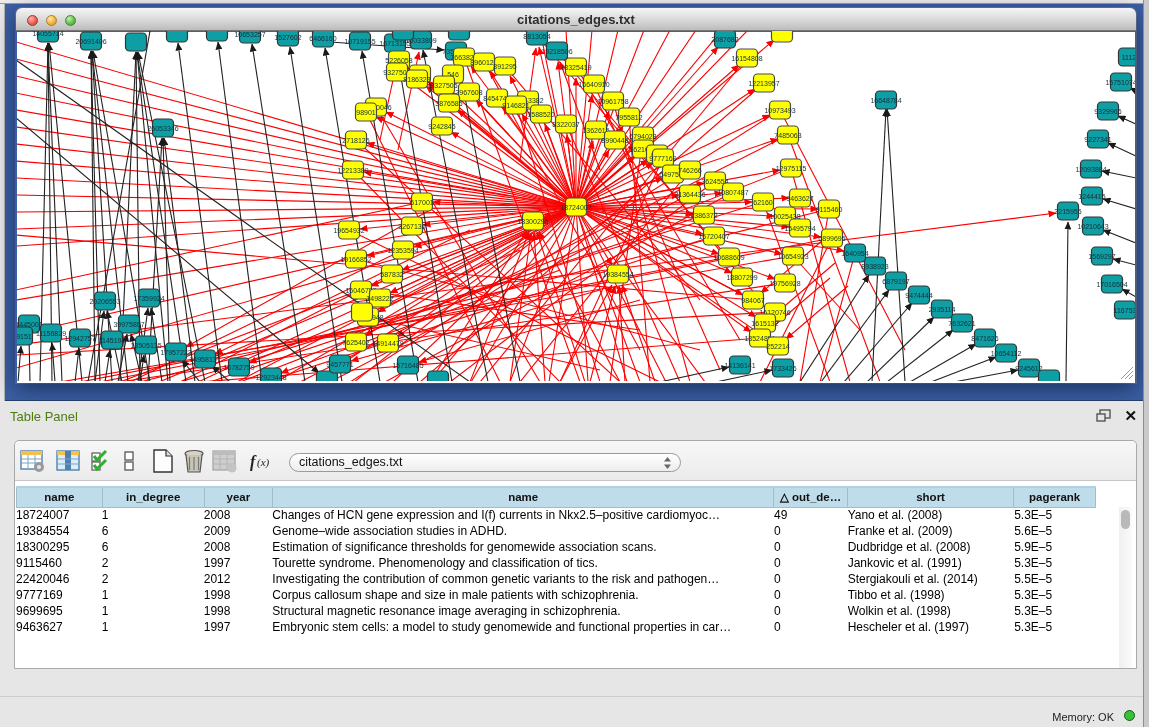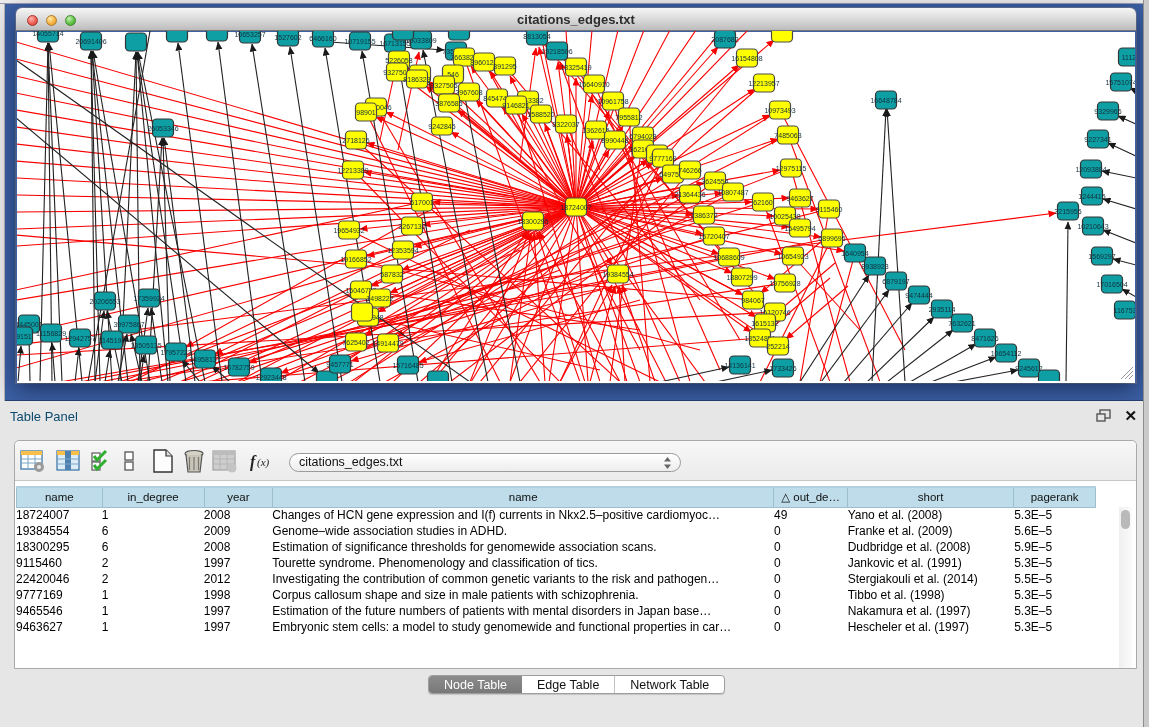--- a/index.html
+++ b/index.html
@@ -6,27 +6,27 @@
 #net .gl{position:absolute;left:0;top:0;width:5px;height:401px;background:#e9e9e9;border-right:1px solid #b5b5b5}
 #net .gt{position:absolute;left:0;top:0;width:1149px;height:4px;background:#ececec;border-bottom:1px solid #9a9ab0}
 #redge{position:absolute;right:0;top:0;width:6px;height:727px;background:#c9c9c9;border-left:1px solid #8d8d8d;z-index:60}
 #win{position:absolute;left:16px;top:8px;width:1120px;height:375px;border-radius:6px 6px 0 0;box-shadow:0 6px 22px rgba(0,10,40,.55),0 0 0 1px #6a7a98}
 #tbar{position:absolute;left:0;top:0;width:100%;height:23px;border-radius:6px 6px 0 0;background:linear-gradient(#f6f6f6,#d8d8d8 55%,#bcbcbc);border-bottom:1px solid #777;}
 #tbar .ttl{text-align:center;font-size:13px;color:#2d2d2d;line-height:23px;font-weight:bold}
 .tl{position:absolute;width:11px;height:11px;border-radius:50%;}
 #canvas{position:absolute;left:1px;top:24px;width:1118px;height:351px;background:#fff;overflow:hidden}
 #tpanel{position:absolute;left:0;top:401px;width:1149px;height:326px;background:#e6e6e6}
 #tphead{position:absolute;left:0;top:0;width:100%;height:29px;background:#e6e6e6}
-#tphead .t{position:absolute;left:10px;top:8px;font-size:13px;color:#0c4a6e}
+#tphead .t{position:absolute;left:10px;top:8px;font-size:13px;color:#4d7c0f}
 #box{position:absolute;left:14px;top:39px;width:1123px;height:229px;background:#fff;border:1px solid #a9a9a9;border-radius:5px 5px 0 0}
 #tools{position:absolute;left:0;top:0;width:100%;height:40px;background:linear-gradient(#f7f7f7,#ebebeb);border-bottom:1px solid #c6c6c6;border-radius:5px 5px 0 0}
 #dd{position:absolute;left:274px;top:12px;width:392px;height:19px;background:linear-gradient(#fff,#ededed);border:1px solid #9b9b9b;border-radius:10px;font-size:12.5px;color:#111;line-height:17px;padding-left:9px}
 table{border-collapse:collapse;table-layout:fixed;width:1080px;font-size:12px;color:#000}
 #thdr{position:absolute;left:1px;top:45px}
-#thdr th{background:#bedcea;border:1px solid #9dbecd;border-top:2px solid #b0cfdf;font-weight:normal;font-size:11.5px;height:20px;color:#111;padding:0}
+#thdr th{background:#bedcea;border:1px solid #9dbecd;border-top:2px solid #b0cfdf;font-weight:bold;font-size:11.5px;height:20px;color:#111;padding:0}
 #tbody{position:absolute;left:1px;top:66px}
 #tbody td{height:16px;padding:0;white-space:nowrap;overflow:hidden}
 .c1{width:85px;padding-left:3px} .c2{width:101px;padding-left:11px} .c3{width:68px}
 .c4{width:497px;padding-left:14px} .c5{width:73px;padding-left:3px} .c6{width:165px;padding-left:4px} .c7{width:81px;padding-left:9px} td.c7{padding-left:3px}
 td.c3{padding-left:26px}
 #sbar{position:absolute;left:1104px;top:66px;width:13px;height:161px;background:linear-gradient(90deg,#efefef,#fbfbfb)}
 #sbar .th{position:absolute;left:2px;top:3px;width:9px;height:19px;border-radius:5px;background:#b9b9b9}
 #tabs{position:absolute;left:428px;top:274px;height:19px;display:flex;border:1px solid #9e9e9e;border-radius:4px;overflow:hidden;background:#fff;box-shadow:0 1px 1px rgba(0,0,0,.15)}
 #tabs div{font-size:12.5px;line-height:18px;padding:0 15px;color:#111}
 #tabs .sel{background:linear-gradient(#8c8c8c,#787878);color:#fff}
@@ -723,40 +723,39 @@
 <tr>
             <td class="c1">9777169</td>
             <td class="c2">1</td>
             <td class="c3">1998</td>
             <td class="c4">Corpus callosum shape and size in male patients with schizophrenia.</td>
             <td class="c5">0</td>
             <td class="c6">Tibbo et al. (1998)</td>
             <td class="c7">5.3E–5</td>
           </tr>
 <tr>
-            <td class="c1">9465546</td>
+            <td class="c1">9699695</td>
             <td class="c2">1</td>
-            <td class="c3">1997</td>
-            <td class="c4">Estimation of the future numbers of patients with mental disorders in Japan base…</td>
+            <td class="c3">1998</td>
+            <td class="c4">Structural magnetic resonance image averaging in schizophrenia.</td>
             <td class="c5">0</td>
-            <td class="c6">Nakamura et al. (1997)</td>
+            <td class="c6">Wolkin et al. (1998)</td>
             <td class="c7">5.3E–5</td>
           </tr>
 <tr>
             <td class="c1">9463627</td>
             <td class="c2">1</td>
             <td class="c3">1997</td>
             <td class="c4">Embryonic stem cells: a model to study genomewide and functional properties in car…</td>
             <td class="c5">0</td>
             <td class="c6">Hescheler et al. (1997)</td>
             <td class="c7">5.3E–5</td>
           </tr>
   </tbody>
       </table>
   <div id="sbar">
         <div class="th"></div>
       </div>
  </div>
- <div id="tabs">
-      <div class="sel">Node Table</div>
-      <div>Edge Table</div>
-      <div class="sep">Network Table</div>
+ <div id="status">
+      <span class="m">Memory: OK</span>
+      <span class="dot"></span>
     </div>
 </div>
 </body></html>

